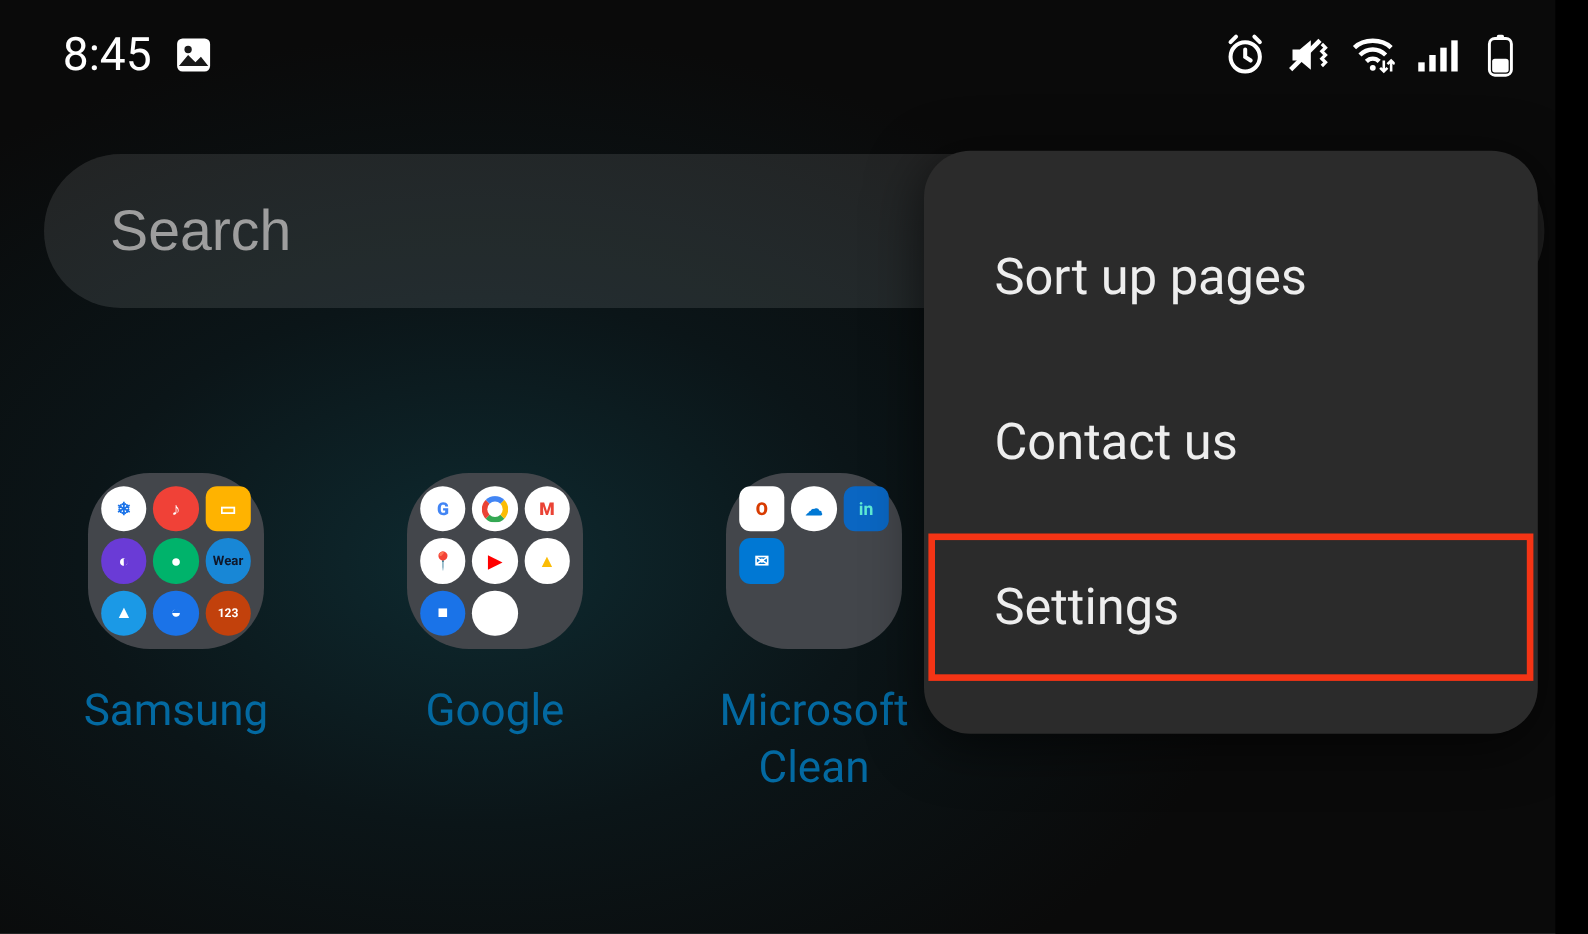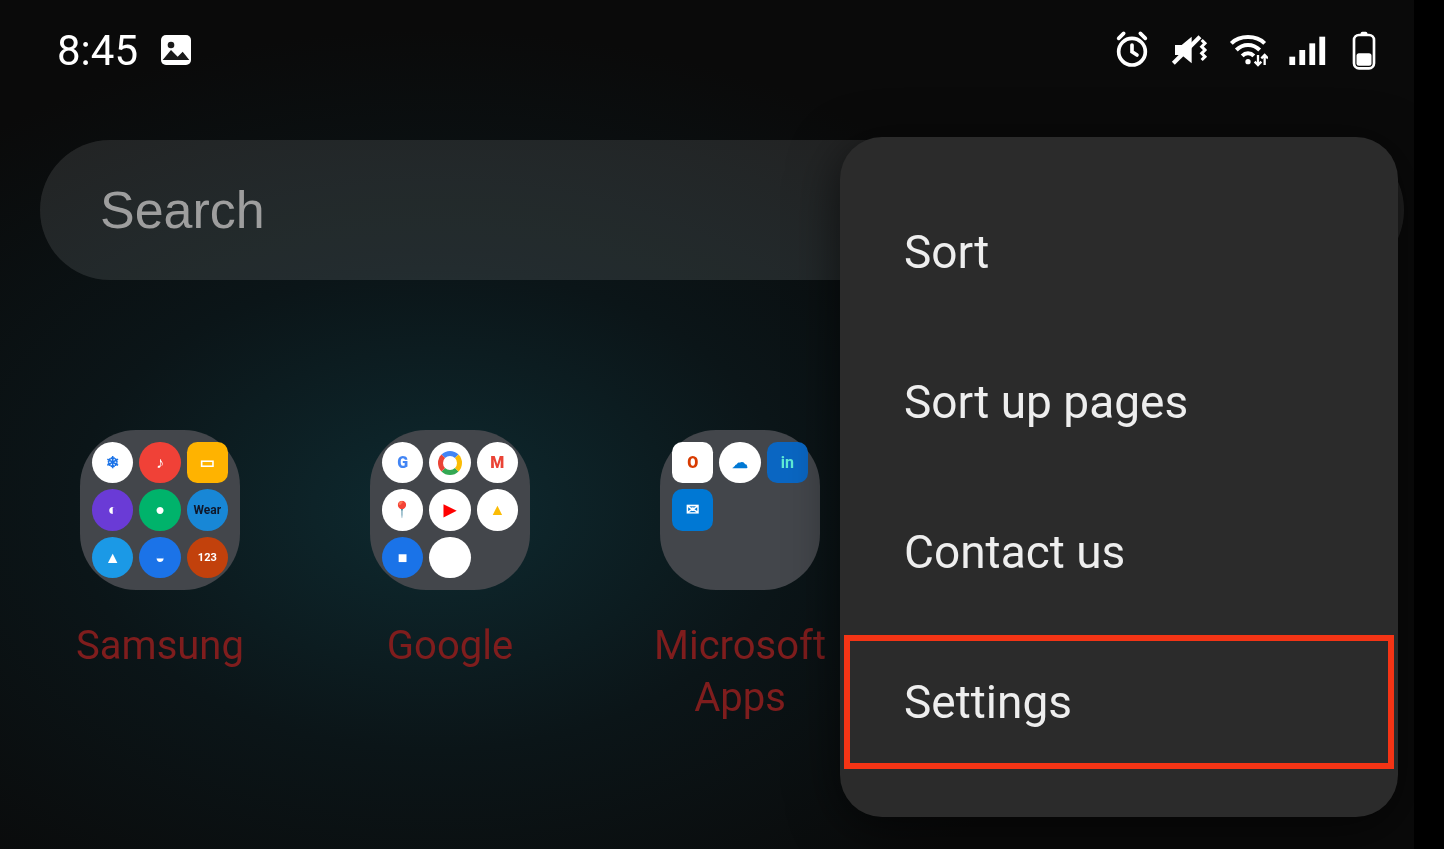--- a/index.html
+++ b/index.html
@@ -75,21 +75,21 @@
     margin-bottom: 30px;
   }
   .mini {
     border-radius: 50%;
     width: 100%; height: 100%;
     display: flex; align-items: center; justify-content: center;
     font-size: 16px; font-weight: bold;
   }
   .folder-label {
     font-size: 40px;
-    color: #7f1d1d;
+    color: #0369a1;
     text-align: center;
     line-height: 1.3;
     white-space: pre-line;
   }
 
   
   .menu {
     position: absolute;
     top: 137px;
     left: 840px;
@@ -210,30 +210,27 @@
       <div class="mini" style="background:#fff;color:#0078d4">☁</div>
       <div class="mini" style="background:#0a66c2;color:#5eead4;border-radius:25%;font-weight:700">in</div>
       <div class="mini" style="background:#0078d4;color:#fff;border-radius:25%">✉</div>
       <div class="mini"></div>
         <div class="mini"></div>
       <div class="mini"></div>
         <div class="mini"></div>
         <div class="mini"></div>
     </div>
     <div class="folder-label">Microsoft
-Apps</div>
+Clean</div>
   </div>
 
 </div>
 
 <div class="menu">
   <div class="menu-item">
-    <span>Sort</span>
-  </div>
-  <div class="menu-item">
     <span>Sort up pages</span>
   </div>
   <div class="menu-item">
     <span>Contact us</span>
   </div>
   <div class="menu-item highlighted">
     <span>Settings</span>
   </div>
 </div>
 

